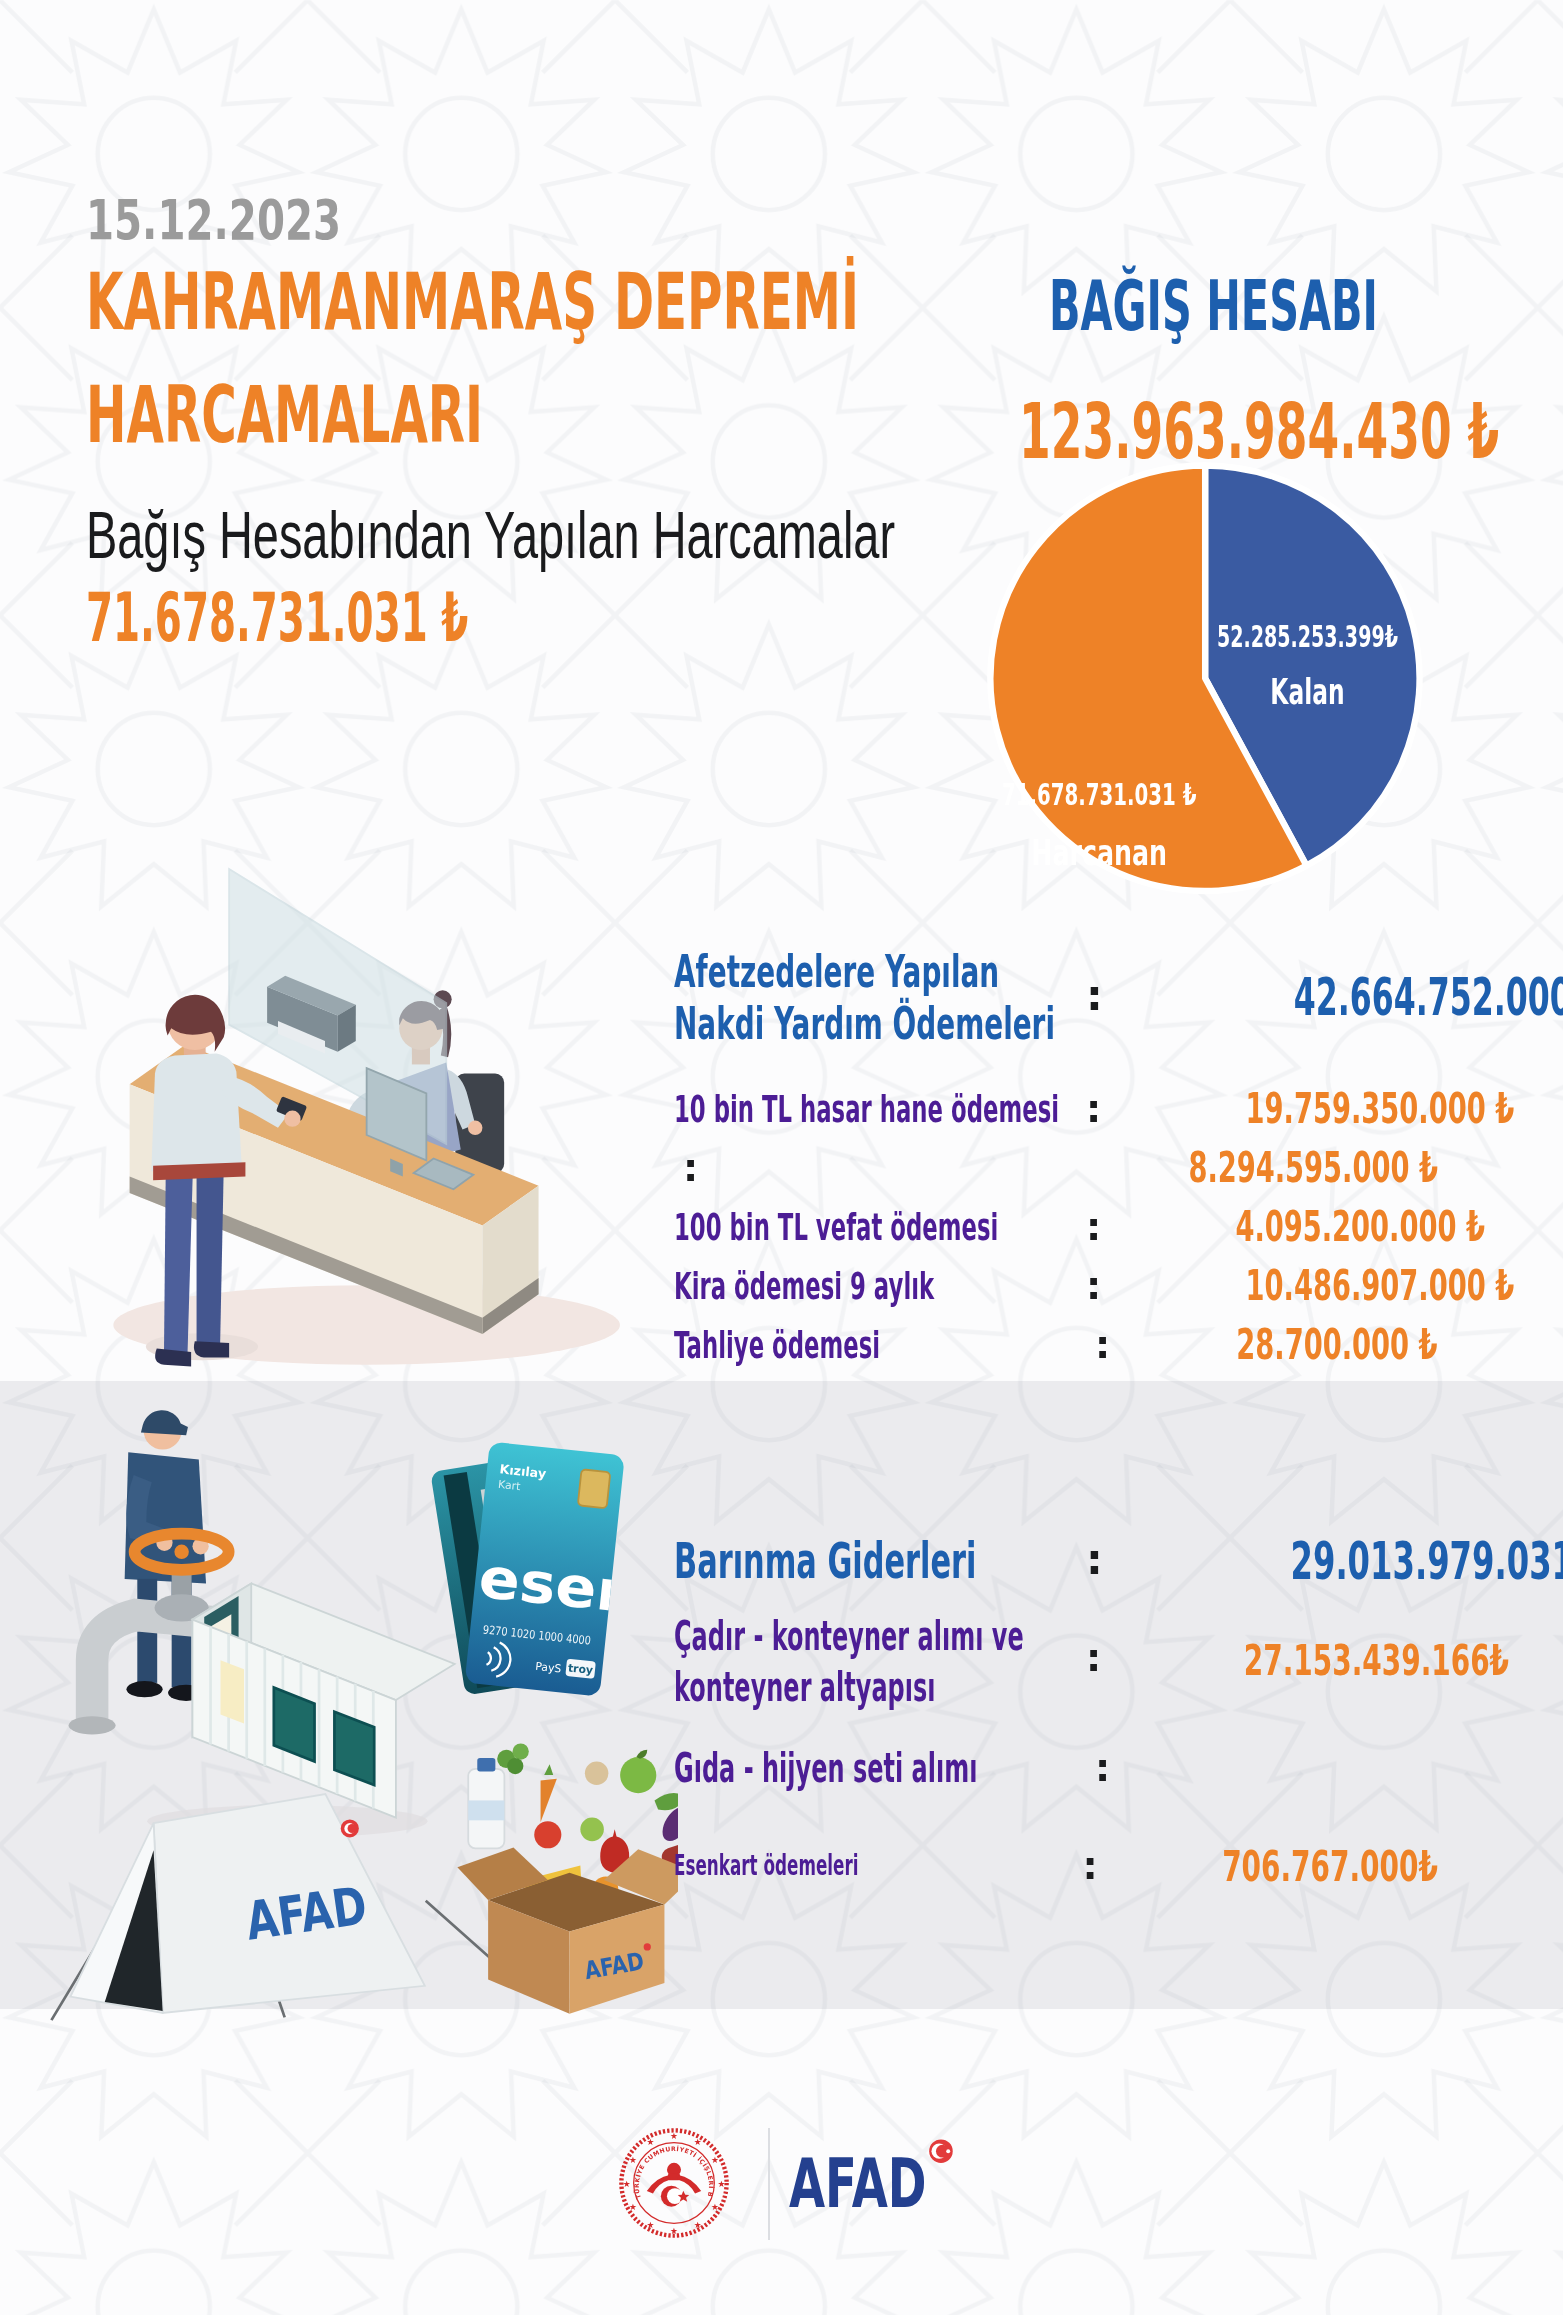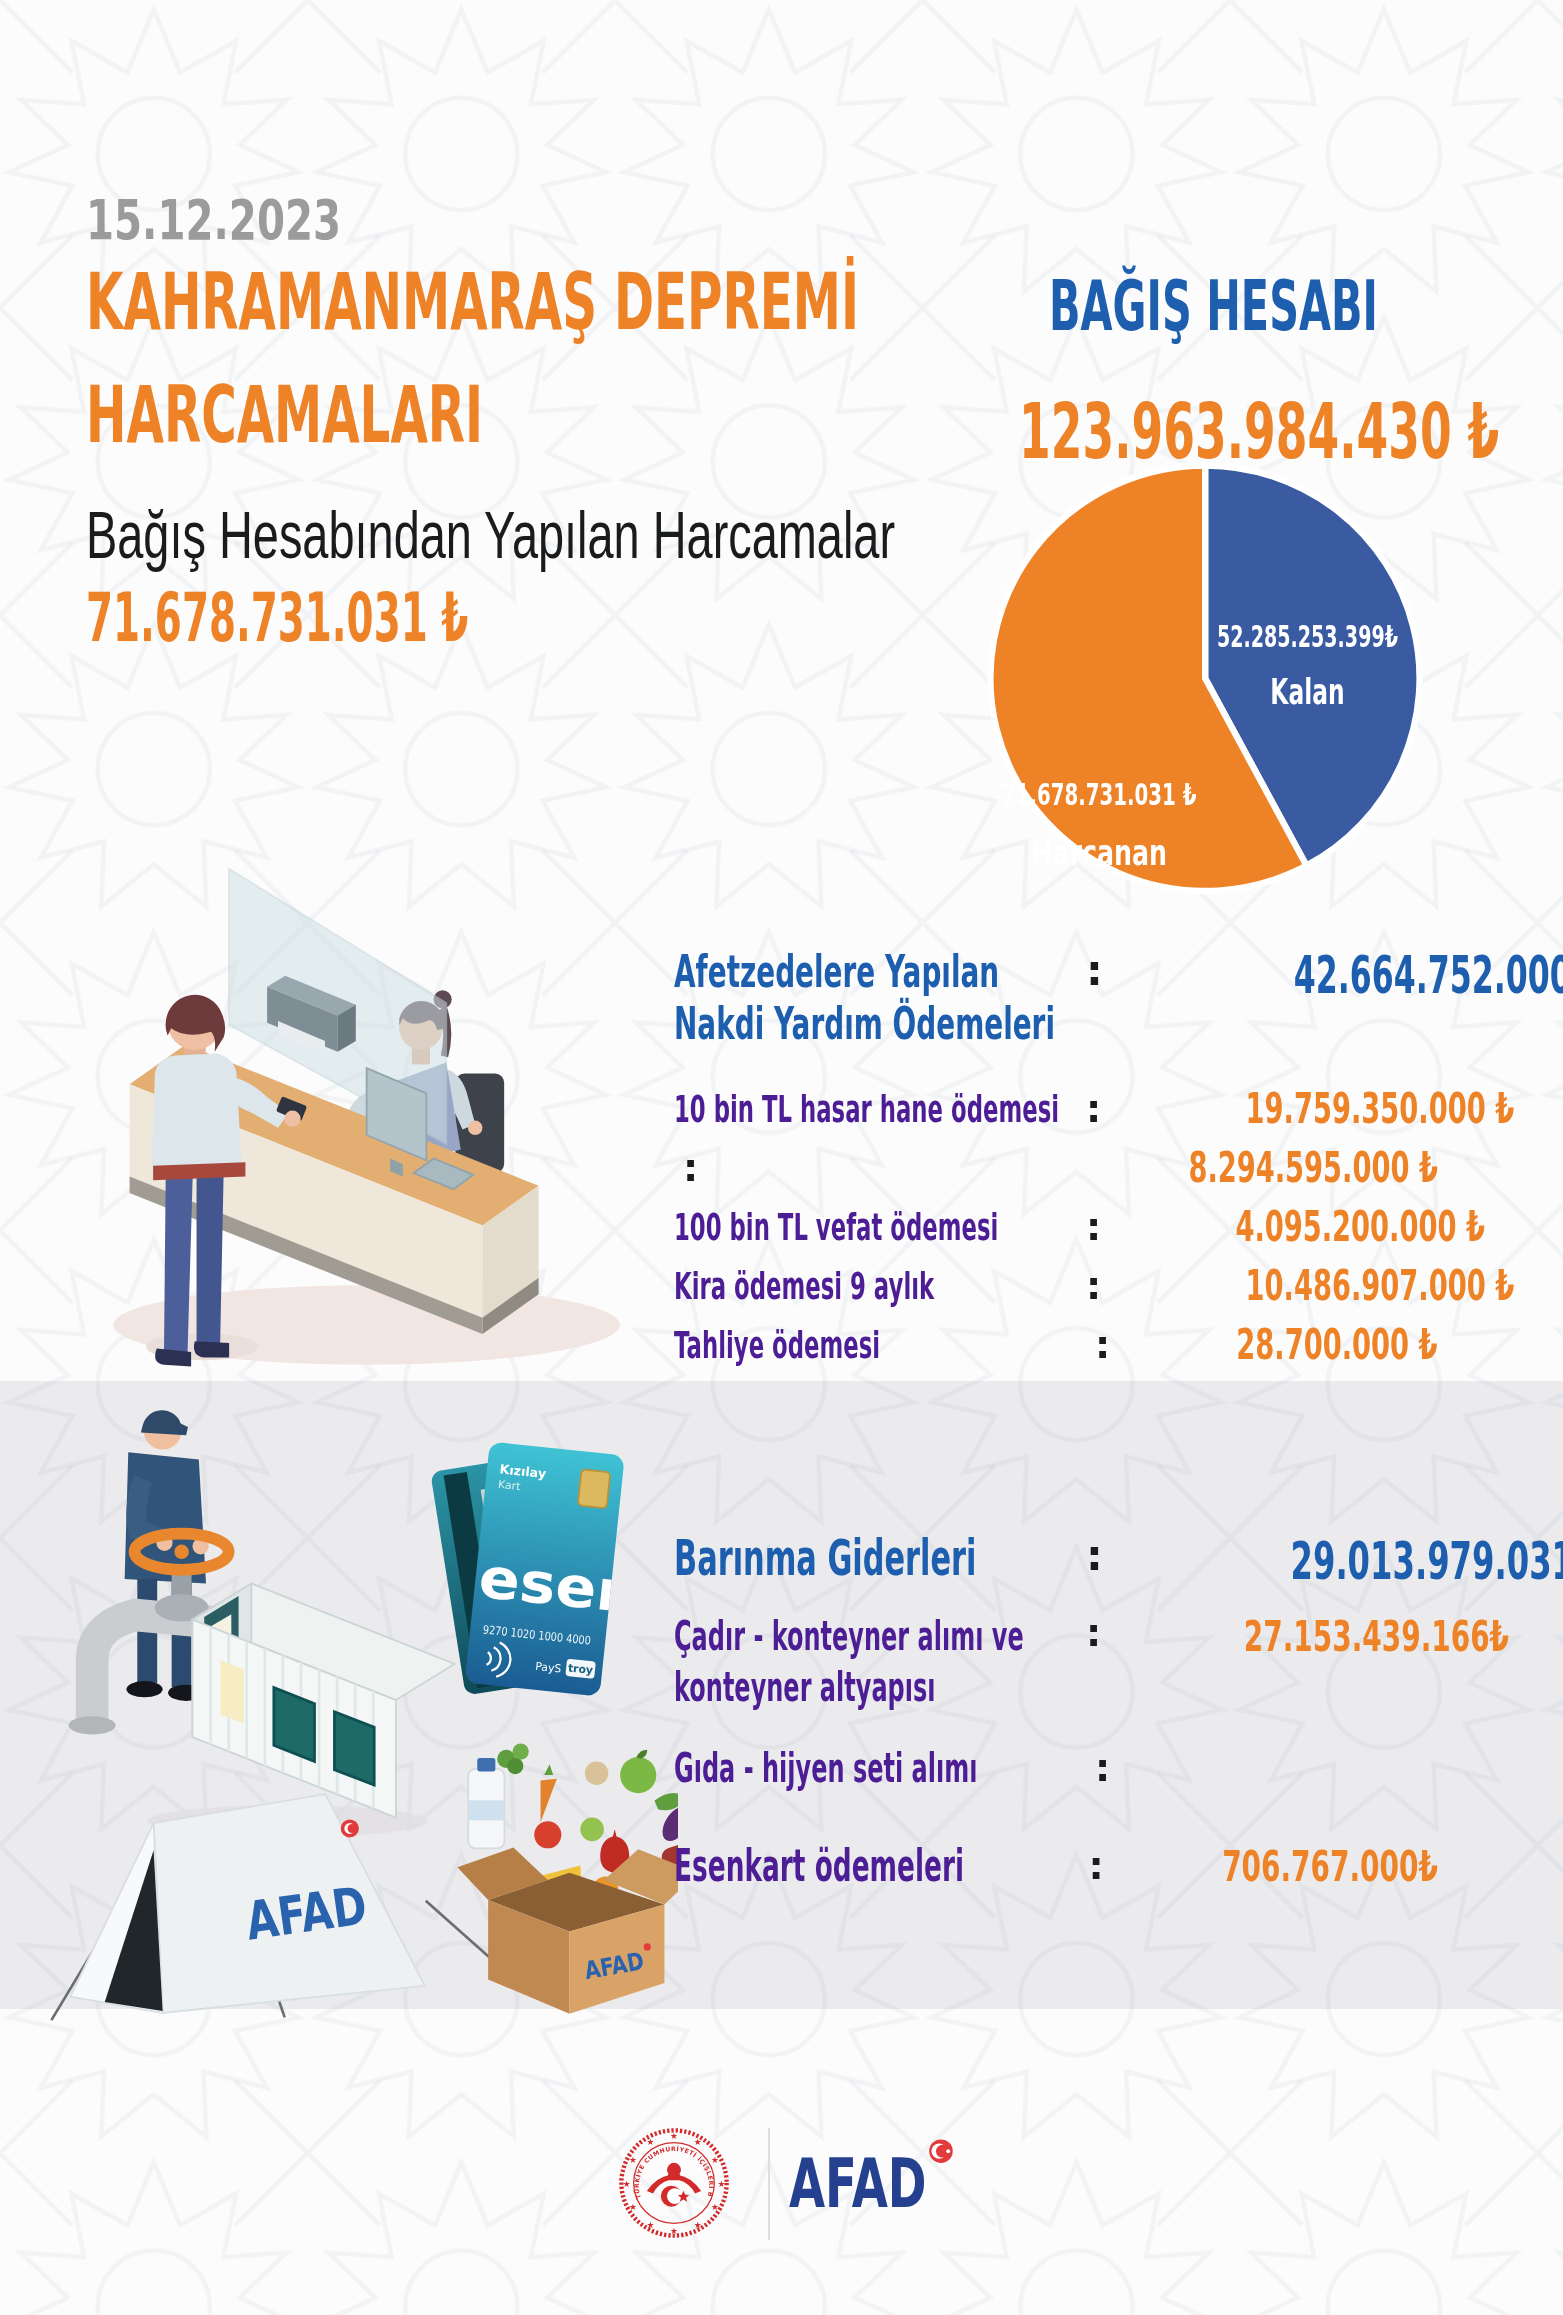--- a/index.html
+++ b/index.html
@@ -6,21 +6,21 @@
   #page{position:relative;width:1563px;height:2316px;margin:0 auto;background:#fcfcfd;
         overflow:hidden;font-family:"Liberation Sans",sans-serif;}
   .abs{position:absolute;}
   .cd{display:inline-block;white-space:nowrap;font-family:"DejaVu Sans",sans-serif;
       font-weight:bold;transform-origin:0 50%;} .s58{transform:scaleX(.58);} .s60{transform:scaleX(.60);}
   .s62{transform:scaleX(.62);} .s65{transform:scaleX(.65);} .s70{transform:scaleX(.70);}
   .s72{transform:scaleX(.72);}
   .orange{color:#EE8227;} .blue{color:#1D5FAE;} .gray{color:#9B9B9B;}
   .band{left:0;width:1563px;background:#EBEBEE;}
   .sec{width:764px;}
-  .hdr{display:flex;align-items:flex-start;}
+  .hdr{display:flex;align-items:center;}
   .hdr .h-lbl{width:412px;}
   .row{display:flex;align-items:center;height:59px;}
   .lbl{width:412px;font-size:38px;line-height:42px;color:#4c1d95;}
   .cln{width:33px;text-align:center;font-size:38px;color:#1A1B1D;
        font-family:"DejaVu Sans",sans-serif;font-weight:bold;}
   .val{flex:1;display:flex;justify-content:flex-end;font-size:42px;}
   .val .cd{transform-origin:100% 50%;}
   .pattern-layer{left:0;top:0;z-index:1;pointer-events:none;}
   .z0{z-index:0;} .z2{z-index:2;}
   svg text{font-family:"DejaVu Sans",sans-serif;}
@@ -315,21 +315,21 @@
       <div class="cln" style="padding-bottom:7.2px;">:</div>
       <div class="val orange" style="padding-bottom:3.6px;font-size:43px;">
         <span class="cd s65">27.153.439.166₺</span>
       </div>
     </div>
     <div class="row" style="margin-top:30px;height:51px;">
       <div class="lbl" style="font-size:40px;"><span class="cd s60">Gıda - hijyen seti alımı</span></div>
       <div class="cln">:</div>
     </div>
     <div class="row" style="margin-top:47px;height:51px;">
-      <div class="lbl" style="font-size:44px;"><span class="cd s60">Esenkart ödemeleri</span></div>
+      <div class="lbl" style="font-size:28px;"><span class="cd s60">Esenkart ödemeleri</span></div>
       <div class="cln">:</div>
       <div class="val orange" style="font-size:43px;">
           <span class="cd s65">706.767.000₺</span>
         </div>
     </div>
   </div>
 
   <svg class="abs z2" style="left:617px;top:2126px;" width="114" height="114" viewBox="0 0 130 130">
     <defs>
         <path id="sealArc" d="M 27.4,82 A 40,40 0 1 1 102.6,82"></path>

